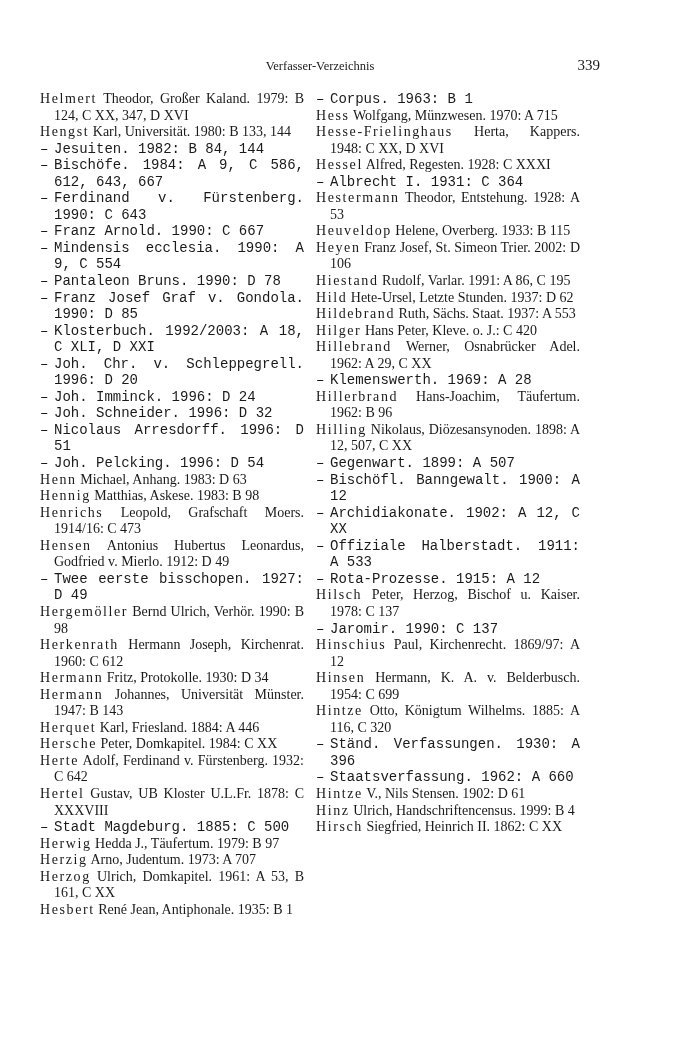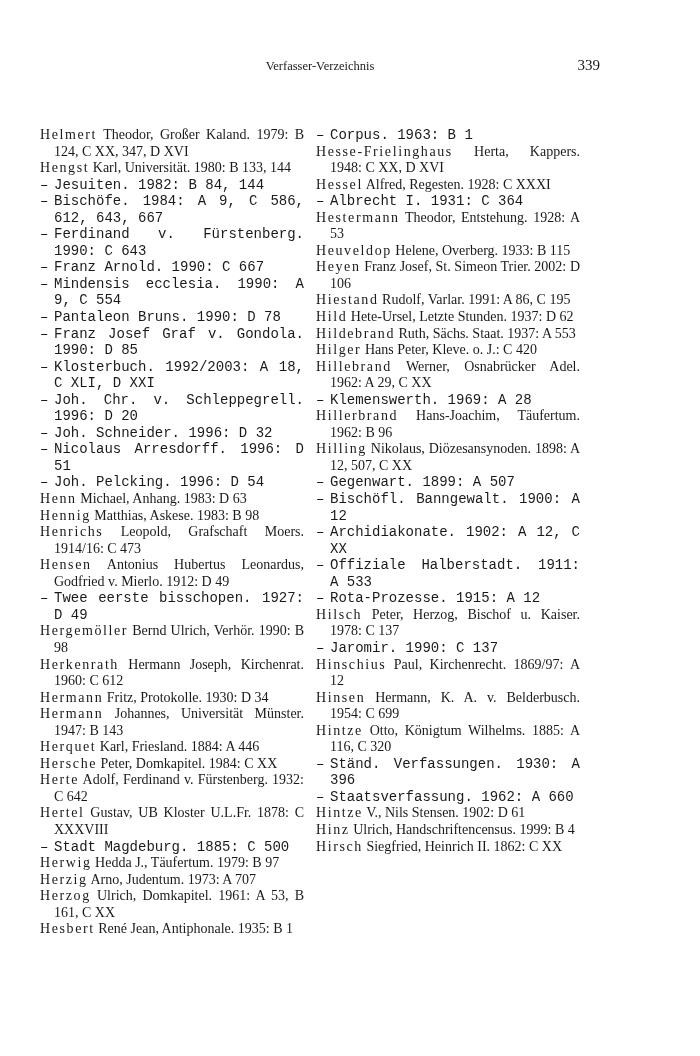--- a/index.html
+++ b/index.html
@@ -2,21 +2,21 @@
 <html><head>
 <meta charset="utf-8">
 <style>
   html, body { margin: 0; padding: 0; background: #ffffff; }
   body { width: 700px; height: 1056px; position: relative; overflow: hidden;
          font-family: "Liberation Serif", "DejaVu Serif", serif; color: #1a1a1a; }
   .header { position: absolute; top: 58px; left: 40px; width: 560px; height: 20px; }
   .running-title { position: absolute; left: 0; width: 560px; text-align: center;
                    font-size: 12.5px; top: 1px; }
   .page-number { position: absolute; right: 0; font-size: 15px; top: -1px; }
-  .col { position: absolute; top: 91px; width: 264px; font-size: 14px; line-height: 16.55px; margin-top: 36px; }
+  .col { position: absolute; top: 91px; width: 264px; font-size: 14px; line-height: 16.55px; }
   .col-left { left: 40px; }
   .col-right { left: 316px; }
   .entry { text-align: justify; text-align-last: left; padding-left: 14px; text-indent: -14px; }
   .entry.sub { padding-left: 14px; text-indent: -14px; font-family: Liberation Mono, monospace; }
   .dash { display: inline-block; width: 14px; text-indent: 0; }
   .author { letter-spacing: 1.6px; }
 </style>
 </head>
 <body>
 
@@ -30,20 +30,21 @@
     <div class="entry"><span class="author">Hengst</span> <span>Karl, Universität. 1980: B 133, 144</span></div>
     <div class="entry sub"><span class="dash">–</span><span>Jesuiten. 1982: B 84, 144</span></div>
     <div class="entry sub"><span class="dash">–</span><span>Bischöfe. 1984: A 9, C 586, 612, 643, 667</span></div>
     <div class="entry sub"><span class="dash">–</span><span>Ferdinand v. Fürstenberg. 1990: C 643</span></div>
     <div class="entry sub"><span class="dash">–</span><span>Franz Arnold. 1990: C 667</span></div>
     <div class="entry sub"><span class="dash">–</span><span>Mindensis ecclesia. 1990: A 9, C 554</span></div>
     <div class="entry sub"><span class="dash">–</span><span>Pantaleon Bruns. 1990: D 78</span></div>
     <div class="entry sub"><span class="dash">–</span><span>Franz Josef Graf v. Gondola. 1990: D 85</span></div>
     <div class="entry sub"><span class="dash">–</span><span>Klosterbuch. 1992/2003: A 18, C XLI, D XXI</span></div>
     <div class="entry sub"><span class="dash">–</span><span>Joh. Chr. v. Schleppegrell. 1996: D 20</span></div>
+    <div class="entry sub"><span class="dash">–</span><span>Joh. Imminck. 1996: D 24</span></div>
     <div class="entry sub"><span class="dash">–</span><span>Joh. Schneider. 1996: D 32</span></div>
     <div class="entry sub"><span class="dash">–</span><span>Nicolaus Arresdorff. 1996: D 51</span></div>
     <div class="entry sub"><span class="dash">–</span><span>Joh. Pelcking. 1996: D 54</span></div>
     <div class="entry"><span class="author">Henn</span> <span>Michael, Anhang. 1983: D 63</span></div>
     <div class="entry"><span class="author">Hennig</span> <span>Matthias, Askese. 1983: B 98</span></div>
     <div class="entry"><span class="author">Henrichs</span> <span>Leopold, Grafschaft Moers. 1914/16: C 473</span></div>
     <div class="entry"><span class="author">Hensen</span> <span>Antonius Hubertus Leonardus, Godfried v. Mierlo. 1912: D 49</span></div>
     <div class="entry sub"><span class="dash">–</span><span>Twee eerste bisschopen. 1927: D 49</span></div>
     <div class="entry"><span class="author">Hergemöller</span> <span>Bernd Ulrich, Verhör. 1990: B 98</span></div>
     <div class="entry"><span class="author">Herkenrath</span> <span>Hermann Joseph, Kirchenrat. 1960: C 612</span></div>
@@ -54,20 +55,21 @@
     <div class="entry"><span class="author">Herte</span> <span>Adolf, Ferdinand v. Fürstenberg. 1932: C 642</span></div>
     <div class="entry"><span class="author">Hertel</span> <span>Gustav, UB Kloster U.L.Fr. 1878: C XXXVIII</span></div>
     <div class="entry sub"><span class="dash">–</span><span>Stadt Magdeburg. 1885: C 500</span></div>
     <div class="entry"><span class="author">Herwig</span> <span>Hedda J., Täufertum. 1979: B 97</span></div>
     <div class="entry"><span class="author">Herzig</span> <span>Arno, Judentum. 1973: A 707</span></div>
     <div class="entry"><span class="author">Herzog</span> <span>Ulrich, Domkapitel. 1961: A 53, B 161, C XX</span></div>
     <div class="entry"><span class="author">Hesbert</span> <span>René Jean, Antiphonale. 1935: B 1</span></div>
   </div>
 <div class="col col-right" id="col-right">
     <div class="entry sub"><span class="dash">–</span><span>Corpus. 1963: B 1</span></div>
+    <div class="entry"><span class="author">Hess</span> <span>Wolfgang, Münzwesen. 1970: A 715</span></div>
     <div class="entry"><span class="author">Hesse-Frielinghaus</span> <span>Herta, Kappers. 1948: C XX, D XVI</span></div>
     <div class="entry"><span class="author">Hessel</span> <span>Alfred, Regesten. 1928: C XXXI</span></div>
     <div class="entry sub"><span class="dash">–</span><span>Albrecht I. 1931: C 364</span></div>
     <div class="entry"><span class="author">Hestermann</span> <span>Theodor, Entstehung. 1928: A 53</span></div>
     <div class="entry"><span class="author">Heuveldop</span> <span>Helene, Overberg. 1933: B 115</span></div>
     <div class="entry"><span class="author">Heyen</span> <span>Franz Josef, St. Simeon Trier. 2002: D 106</span></div>
     <div class="entry"><span class="author">Hiestand</span> <span>Rudolf, Varlar. 1991: A 86, C 195</span></div>
     <div class="entry"><span class="author">Hild</span> <span>Hete-Ursel, Letzte Stunden. 1937: D 62</span></div>
     <div class="entry"><span class="author">Hildebrand</span> <span>Ruth, Sächs. Staat. 1937: A 553</span></div>
     <div class="entry"><span class="author">Hilger</span> <span>Hans Peter, Kleve. o. J.: C 420</span></div>

